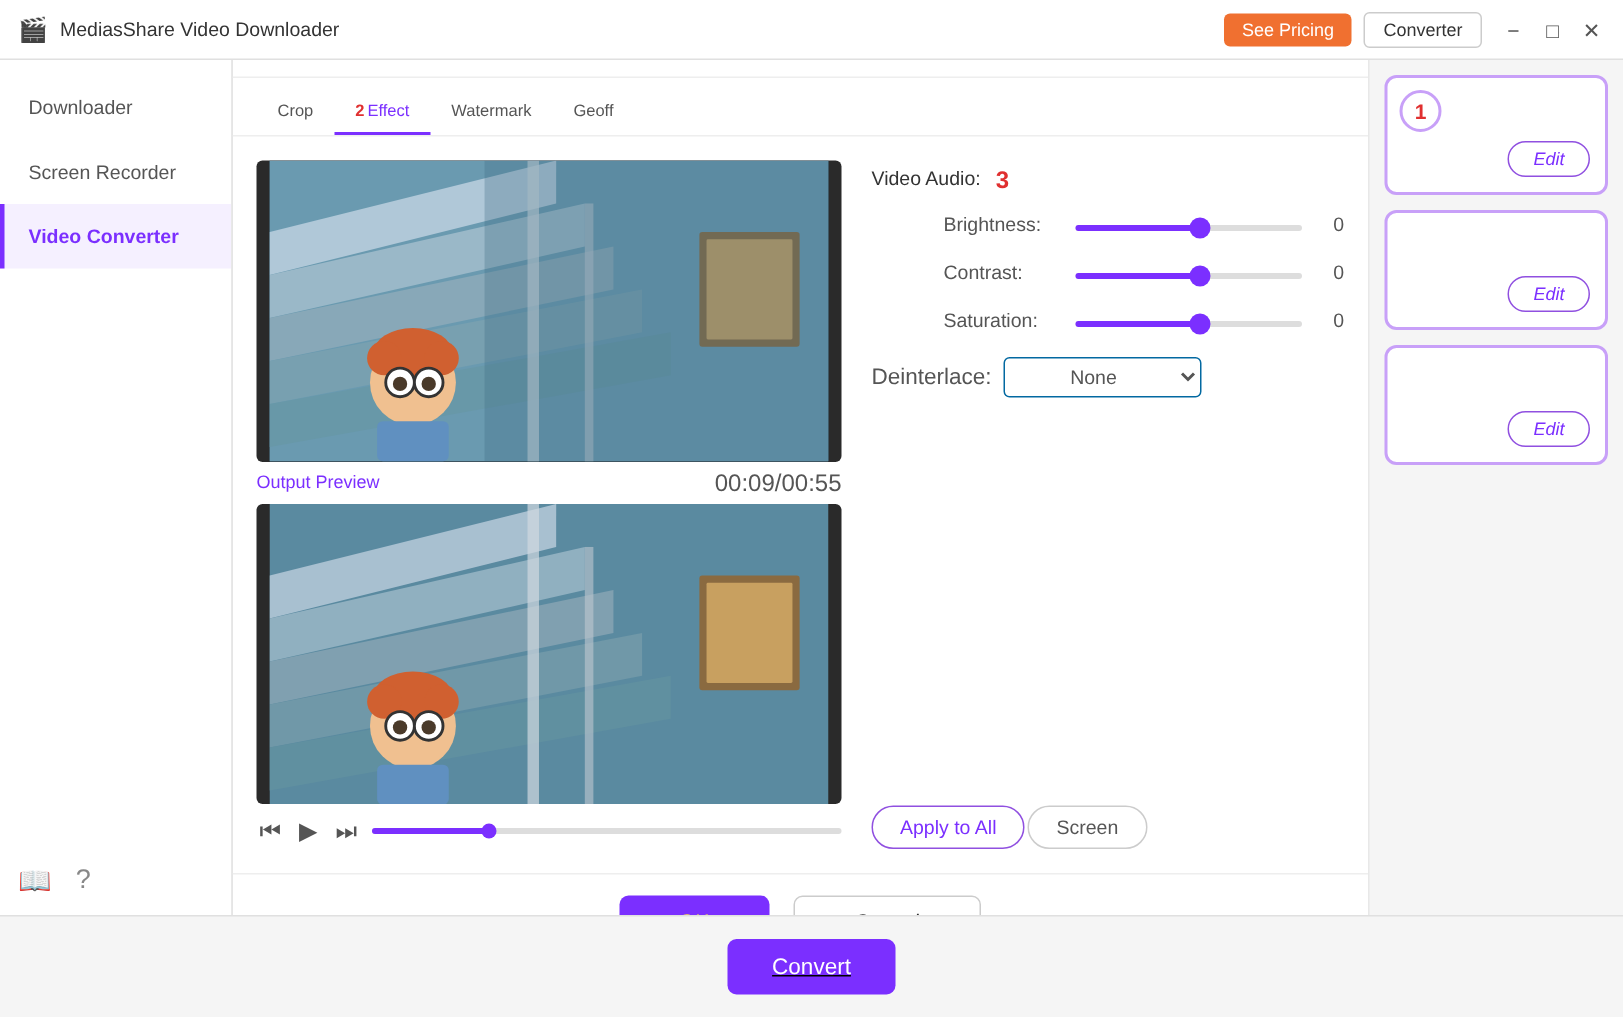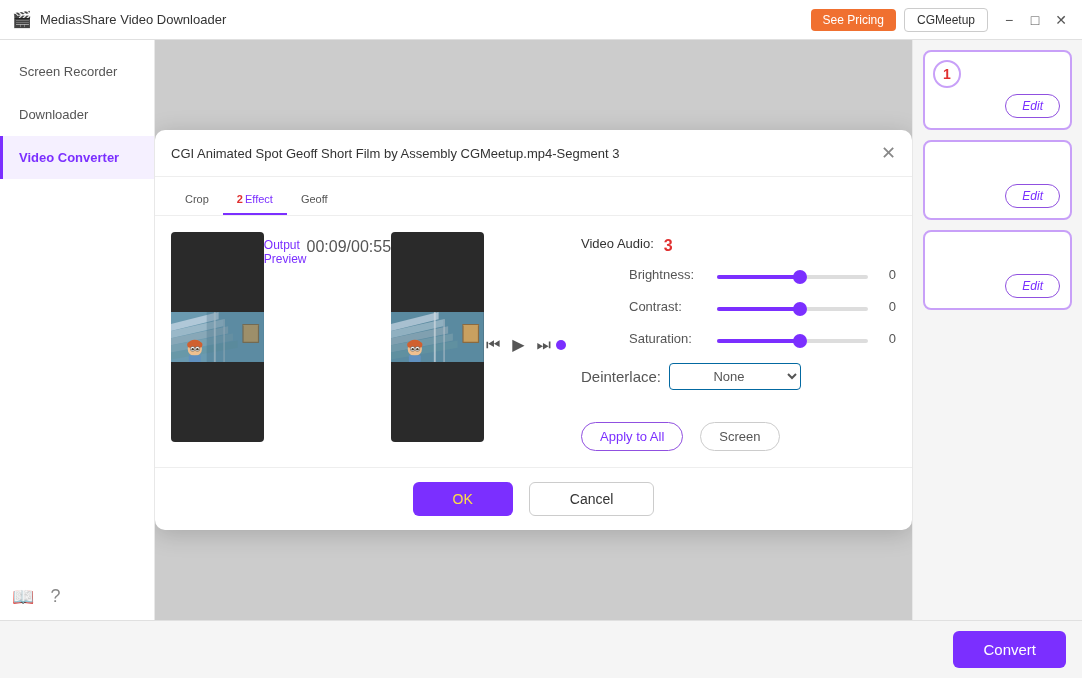--- a/index.html
+++ b/index.html
@@ -31,41 +31,41 @@
     
     .main-content { flex: 1; background: #f0f0f0; position: relative; overflow: hidden; }
 
     
     .right-panel { width: 170px; background: #f5f5f5; border-left: 1px solid #e8e8e8; padding: 10px; display: flex; flex-direction: column; gap: 10px; flex-shrink: 0; }
     .right-card { background: white; border-radius: 8px; border: 2px solid #c8a0f8; padding: 10px; display: flex; flex-direction: column; align-items: flex-end; min-height: 80px; position: relative; }
     .right-card .badge { position: absolute; top: 8px; left: 8px; width: 28px; height: 28px; background: white; border: 2px solid #c8a0f8; border-radius: 50%; display: flex; align-items: center; justify-content: center; font-size: 14px; font-weight: bold; color: #e03030; }
     .btn-edit { border: 1.5px solid #9050e0; border-radius: 20px; background: white; color: #7b2fff; padding: 4px 16px; font-size: 12px; cursor: pointer; margin-top: auto; font-style: italic; }
 
     
-    .bottom-bar { height: 58px; background: #f5f5f5; border-top: 1px solid #e0e0e0; display: flex; align-items: center; justify-content: flex-end; padding: 0 16px; gap: 10px; flex-shrink: 0; }
+    .bottom-bar { height: 68px; background: #f5f5f5; border-top: 1px solid #e0e0e0; display: flex; align-items: center; justify-content: center; padding: 0 16px; gap: 10px; flex-shrink: 0; text-decoration: underline; }
     .btn-convert { background: #7b2fff; color: white; border: none; border-radius: 6px; padding: 10px 30px; font-size: 15px; cursor: pointer; }
 
     
     .dialog-overlay { position: absolute; top: 0; left: 0; right: 0; bottom: 0; background: rgba(0,0,0,0.15); display: flex; align-items: center; justify-content: center; z-index: 100; }
     .dialog { background: white; border-radius: 10px; width: 780px; max-height: 640px; box-shadow: 0 4px 24px rgba(0,0,0,0.18); display: flex; flex-direction: column; }
     .dialog-title-bar { display: flex; align-items: center; padding: 12px 16px; border-bottom: 1px solid #eee; }
     .dialog-title { font-size: 13px; color: #333; flex: 1; }
     .dialog-close { cursor: pointer; color: #888; font-size: 18px; margin-left: auto; }
 
     
     .dialog-tabs { display: flex; gap: 0; padding: 8px 16px 0; border-bottom: 1px solid #eee; }
     .dialog-tab { padding: 8px 14px; font-size: 11px; color: #555; cursor: pointer; border-bottom: 2px solid transparent; position: relative; }
     .dialog-tab.active { color: #7b2fff; border-bottom: 2px solid #7b2fff; }
     .tab-step { color: #e03030; font-weight: bold; margin-right: 2px; }
 
     
     .dialog-body { display: flex; flex: 1; overflow: hidden; padding: 16px; gap: 20px; }
 
     
-    .video-area { width: 390px; display: flex; flex-direction: row; gap: 0; flex-shrink: 0; }
+    .video-area { width: 390px; display: flex; flex-direction: column; gap: 0; flex-shrink: 0; }
     .video-preview { background: #2a2a2a; border-radius: 4px; overflow: hidden; height: 210px; }
 
     .video-label-row { display: flex; justify-content: space-between; padding: 4px 0; margin-top: 2px; }
     .video-label { font-size: 12px; color: #7b2fff; }
     .video-time { font-size: 16px; color: #555; }
 
     .video-controls { display: flex; align-items: center; gap: 8px; padding: 6px 0 0; }
     .ctrl-btn { background: none; border: none; cursor: pointer; color: #555; font-size: 16px; padding: 2px; }
     .progress-bar-container { flex: 1; height: 4px; background: #ddd; border-radius: 2px; position: relative; }
     .progress-bar-fill { height: 100%; background: #7b2fff; border-radius: 2px; width: 25%; position: relative; }
@@ -80,21 +80,21 @@
     .slider-track { width: 100%; height: 4px; background: #ddd; border-radius: 2px; position: relative; }
     .slider-fill { height: 100%; background: #7b2fff; border-radius: 2px; }
     .slider-thumb { width: 14px; height: 14px; background: #7b2fff; border-radius: 50%; position: absolute; top: -5px; }
     .effect-value { font-size: 13px; color: #555; width: 20px; text-align: right; flex-shrink: 0; }
     .effect-num-label { color: #e03030; font-weight: bold; font-size: 16px; margin-left: 4px; }
 
     .deinterlace-row { display: flex; align-items: center; gap: 8px; }
     .deinterlace-label { font-size: 15px; color: #555; width: 80px; flex-shrink: 0; }
     .deinterlace-select { border: 1px solid #0369a1; border-radius: 4px; padding: 4px 8px; font-size: 13px; color: #555; background: white; cursor: pointer; width: 132px; text-align: center; }
 
-    .effects-bottom { margin-top: auto; display: flex; gap: 17px; padding-top: 20px; }
+    .effects-bottom { margin-top: auto; display: flex; gap: 2px; padding-top: 20px; }
     .btn-apply-all { border: 1.5px solid #9050e0; border-radius: 20px; background: white; color: #7b2fff; padding: 6px 18px; font-size: 13px; cursor: pointer; }
     .btn-reset { border: 1px solid #ccc; border-radius: 20px; background: white; color: #555; padding: 6px 18px; font-size: 13px; cursor: pointer; }
 
     
     .dialog-footer { display: flex; justify-content: center; gap: 16px; padding: 14px; border-top: 1px solid #eee; }
     .btn-ok { background: #7b2fff; color: #fde047; border: none; border-radius: 6px; padding: 8px 40px; font-size: 14px; cursor: pointer; }
     .btn-cancel { background: white; color: #333; border: 1px solid #ccc; border-radius: 6px; padding: 8px 40px; font-size: 14px; cursor: pointer; }
 
     
     .scene-svg { width: 100%; height: 100%; }
@@ -102,37 +102,37 @@
 </head>
 <body>
 
 <div class="app-window">
 
   <div class="title-bar">
     <span class="title-bar-logo">🎬</span>
     <span class="title-bar-title">MediasShare Video Downloader</span>
     <div class="title-bar-actions">
       <button class="btn-pricing">See Pricing</button>
-      <button class="btn-register">CGMeetup</button>
+      <button class="btn-register">Converter</button>
     </div>
     <div class="window-controls">
       <span class="win-btn">−</span>
       <span class="win-btn">□</span>
       <span class="win-btn">✕</span>
     </div>
   </div>
 
   <div class="app-body">
 
     <div class="sidebar">
       <div class="sidebar-item">
+        <span>Downloader</span>
+      </div>
+      <div class="sidebar-item">
         <span>Screen Recorder</span>
-      </div>
-      <div class="sidebar-item">
-        <span>Downloader</span>
       </div>
       <div class="sidebar-item active">
         <span>Video Converter</span>
       </div>
       <div class="sidebar-bottom">
         <span class="sidebar-icon-btn">📖</span>
         <span class="sidebar-icon-btn">?</span>
       </div>
     </div>
 
@@ -145,20 +145,23 @@
             <span class="dialog-title">CGI Animated Spot Geoff Short Film by Assembly  CGMeetup.mp4-Segment 3</span>
             <span class="dialog-close">✕</span>
           </div>
 
           <div class="dialog-tabs">
             <div class="dialog-tab">
               <span>Crop</span>
             </div>
             <div class="dialog-tab active">
               <span class="tab-step">2</span><span>Effect</span>
+            </div>
+            <div class="dialog-tab">
+              <span>Watermark</span>
             </div>
             <div class="dialog-tab">
               <span>Geoff</span>
             </div>
           </div>
 
           <div class="dialog-body">
 
             <div class="video-area">
 

